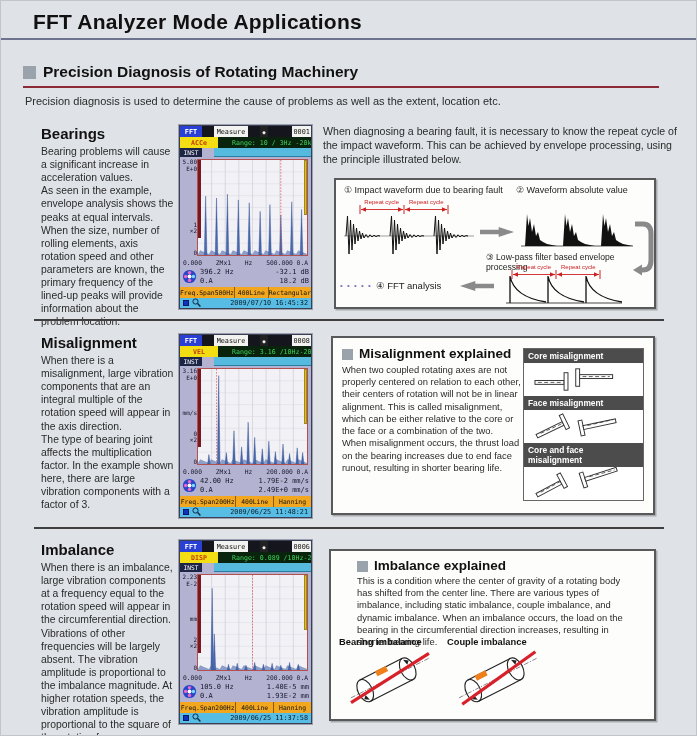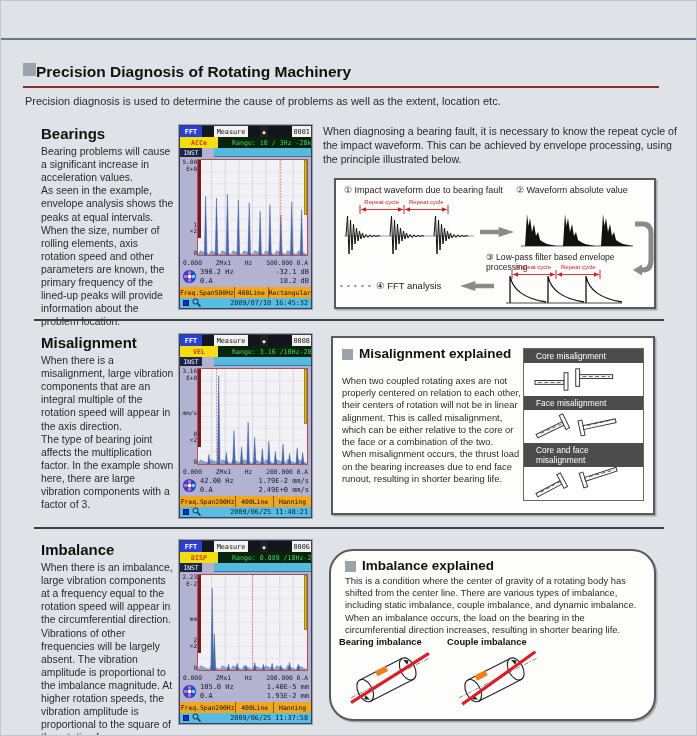--- a/index.html
+++ b/index.html
@@ -3,21 +3,21 @@
 <meta charset="utf-8">
 <style>
   html,body{margin:0;padding:0;background:#fff;}
   *{box-sizing:border-box;}
   .page{position:relative;width:697px;height:736px;background:#dfe3e7;
         border:1px solid #c2c6ca;overflow:hidden;
         font-family:"Liberation Sans",sans-serif;color:#1c1c1c;}
   .abs{position:absolute;}
   .page-title{left:32px;top:9px;font-size:21px;font-weight:bold;letter-spacing:.2px;color:#111;}
   .title-rule{left:0;top:37px;width:697px;height:2px;background:#6e7390;}
-  .sec-head{left:22px;top:62px;display:flex;align-items:flex-start;}
+  .sec-head{left:22px;top:62px;display:flex;align-items:center;gap:7px;}
   .sq{width:13px;height:13px;background:#9aa2ab;flex:0 0 auto;}
   .sec-head-label{font-size:15.5px;font-weight:bold;color:#111;}
   .maroon-rule{left:22px;top:85px;width:636px;height:2px;background:#8c2a35;}
   .intro{left:24px;top:94px;width:640px;font-size:11px;color:#2a2a2a;}
   .divider{left:33px;height:2px;width:630px;background:#3f3f3f;}
   .col-h{font-size:15px;font-weight:bold;color:#111;text-align:right;}
   .col-p{font-size:10.4px;line-height:1.26;color:#2a2a2a;white-space:pre-line;}
   .right-p{font-size:10.6px;line-height:1.3;color:#2a2a2a;}
   .white-box{background:#fdfdfc;border:2px solid #58595b;box-shadow:1.5px 1.5px 0 #a8abae;}
   .exp-head{display:flex;align-items:flex-start;gap:6px;}
@@ -70,33 +70,34 @@
   .rc-wrap{position:absolute;display:flex;flex-direction:column;align-items:center;}
   .rc-texts{display:flex;gap:10px;}
   .arrow-right{position:absolute;background:#8a8a8a;
      clip-path:polygon(0 32%,55% 32%,55% 8%,100% 50%,55% 92%,55% 68%,0 68%);}
   .arrow-left{position:absolute;background:#8a8a8a;
      clip-path:polygon(100% 32%,45% 32%,45% 8%,0 50%,45% 92%,45% 68%,100% 68%);}
   .dots{font-size:8px;color:#7b74c4;letter-spacing:1px;}
 
   
   .mis-panels{position:absolute;display:flex;flex-direction:column;gap:0;border:1px solid #666;}
-  .mis-panel-head{background:#4c4c4c;color:#fff;font-size:8.4px;font-weight:normal;padding:2px 12px;}
+  .mis-panel-head{background:#4c4c4c;color:#fff;font-size:8.4px;font-weight:bold;padding:2px 4px;}
   .mis-panel-body{background:#fff;height:33px;}
 
   
   .imb-row{position:absolute;display:flex;gap:6px;}
   .imb-item{width:102px;display:flex;flex-direction:column;align-items:center;}
   .imb-label{font-size:9.3px;font-weight:bold;color:#111;align-self:flex-start;}
 </style>
 </head>
 <body>
 
 <div class="page">
 
+  <div class="abs page-title">FFT Analyzer Mode Applications</div>
   <div class="abs title-rule"></div>
 
   <div class="abs sec-head">
     <span class="sq"></span>
     <span class="sec-head-label">Precision Diagnosis of Rotating Machinery</span>
   </div>
   <div class="abs maroon-rule"></div>
   <div class="abs intro">Precision diagnosis is used to determine the cause of problems as well as the extent, location etc.</div>
 
   <div class="abs col-h" style="left:40px;top:124px;">Bearings</div>
@@ -388,21 +389,21 @@
     </svg>
     <span class="st-date">2009/06/25 11:48:21</span>
   </div>
 </div>
 
   <div class="abs white-box" style="left:330px;top:335px;width:324px;height:179px;padding:8px 9px;">
     <div class="exp-head">
       <span class="sq"></span>
       <span class="exp-head-label">Misalignment explained</span>
     </div>
-    <div class="exp-body" style="width:180px;margin-top:14px;">When two coupled rotating axes are not properly centered on relation to each other, their centers of rotation will not be in linear alignment. This is called misalignment, which can be either relative to the core or the face or a combination of the two.
+    <div class="exp-body" style="width:180px;margin-top:3px;">When two coupled rotating axes are not properly centered on relation to each other, their centers of rotation will not be in linear alignment. This is called misalignment, which can be either relative to the core or the face or a combination of the two.
 When misalignment occurs, the thrust load on the bearing increases due to end face runout, resulting in shorter bearing life.</div>
 
     <div class="mis-panels" style="right:9px;top:10px;width:121px;">
       <div class="mis-panel-head">Core misalignment</div>
       <div class="mis-panel-body">
         <svg width="119" height="33" viewBox="0 0 112 34">
           <g fill="#fff" stroke="#333" stroke-width="1">
             <rect x="6" y="18" width="30" height="4"></rect>
             <rect x="36" y="10" width="4" height="18"></rect>
             <rect x="48" y="6" width="4" height="18"></rect>
@@ -539,21 +540,21 @@
   <div class="scr-status">
     <span class="st-sq"></span>
     <svg width="9" height="10" viewBox="0 0 9 10">
       <circle cx="3.5" cy="3.5" r="2.6" fill="none" stroke="#102a4a" stroke-width="1"></circle>
       <line x1="5.6" y1="5.6" x2="8.4" y2="8.6" stroke="#102a4a" stroke-width="1.4"></line>
     </svg>
     <span class="st-date">2009/06/25 11:37:58</span>
   </div>
 </div>
 
-  <div class="abs white-box" style="left:328px;top:548px;width:327px;height:172px;padding:7px 14px;border-radius:24px;">
+  <div class="abs white-box" style="left:328px;top:548px;width:327px;height:172px;padding:7px 26px;">
     <div class="exp-head">
       <span class="sq"></span>
       <span class="exp-head-label">Imbalance explained</span>
     </div>
     <div class="exp-body" style="margin-top:2px;">This is a condition where the center of gravity of a rotating body has shifted from the center line. There are various types of imbalance, including static imbalance, couple imbalance, and dynamic imbalance. When an imbalance occurs, the load on the bearing in the circumferential direction increases, resulting in shorter bearing life.</div>
 
     <div class="imb-row" style="left:8px;top:86px;">
       <div class="imb-item">
         <span class="imb-label">Bearing imbalance</span>
         <svg width="100" height="62" viewBox="0 0 110 78">

